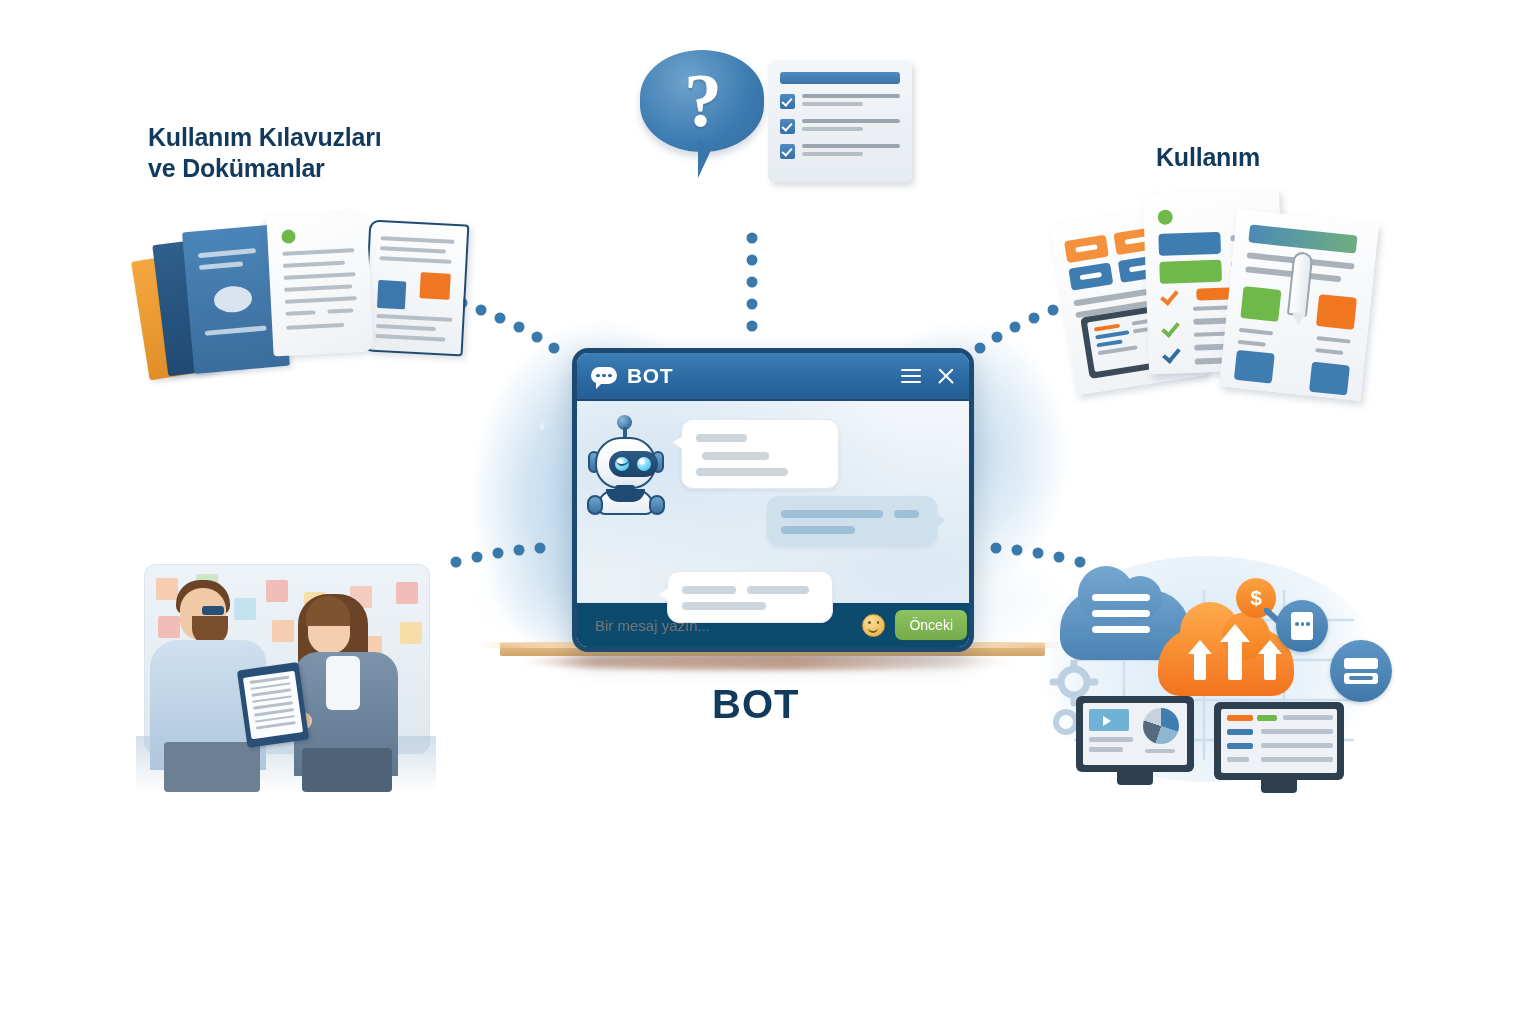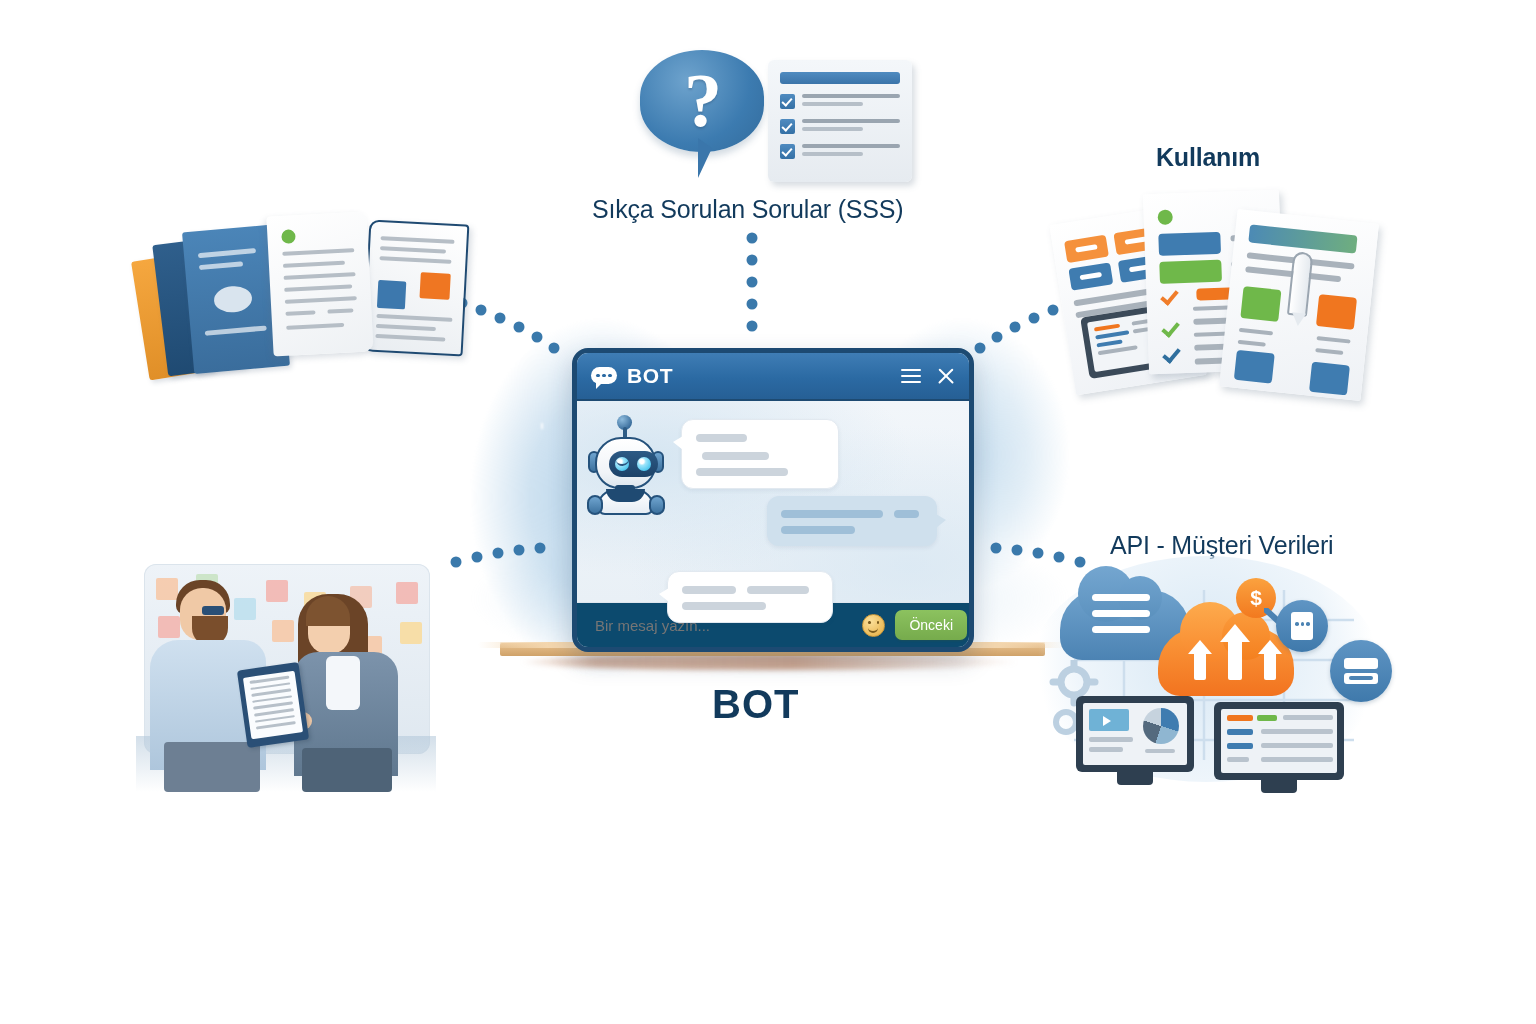--- a/index.html
+++ b/index.html
@@ -377,23 +377,23 @@
       <g>
         <circle cx="1080" cy="562" r="5.5"></circle>
           <circle cx="1059" cy="557" r="5.5"></circle>
         <circle cx="1038" cy="553" r="5.5"></circle>
           <circle cx="1017" cy="550" r="5.5"></circle>
         <circle cx="996" cy="548" r="5.5"></circle>
       </g>
     </g>
   </svg>
 
-  <div class="lbl" id="lbl-faq">Sıkça Sorulan Sorular (SSS)</div>
+  <div class="lbl" id="lbl-manuals">Kullanım Kılavuzları
+ve Dokümanlar</div>
   <div class="lbl" id="lbl-templates">Kullanım</div>
-  <div class="lbl" id="lbl-api">API - Müşteri Verileri</div>
 
   <div class="art" id="art-faq">
     <div class="q-bubble">
       <div class="q-mark">?</div>
     </div>
     <div class="faq-card">
       <div class="faq-bar"></div>
       <div class="faq-row">
         <div class="faq-chk"></div>
         <div class="faq-lines">

